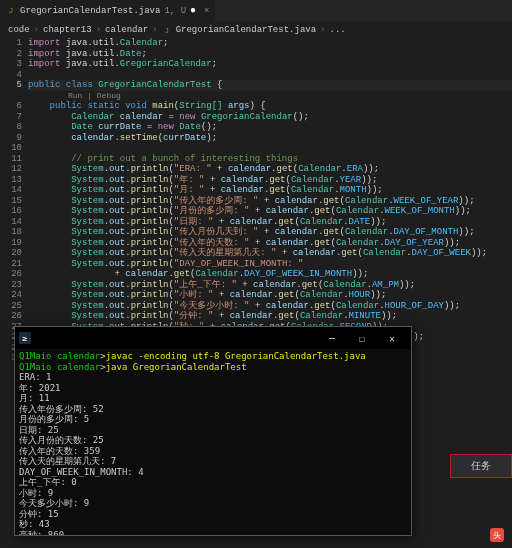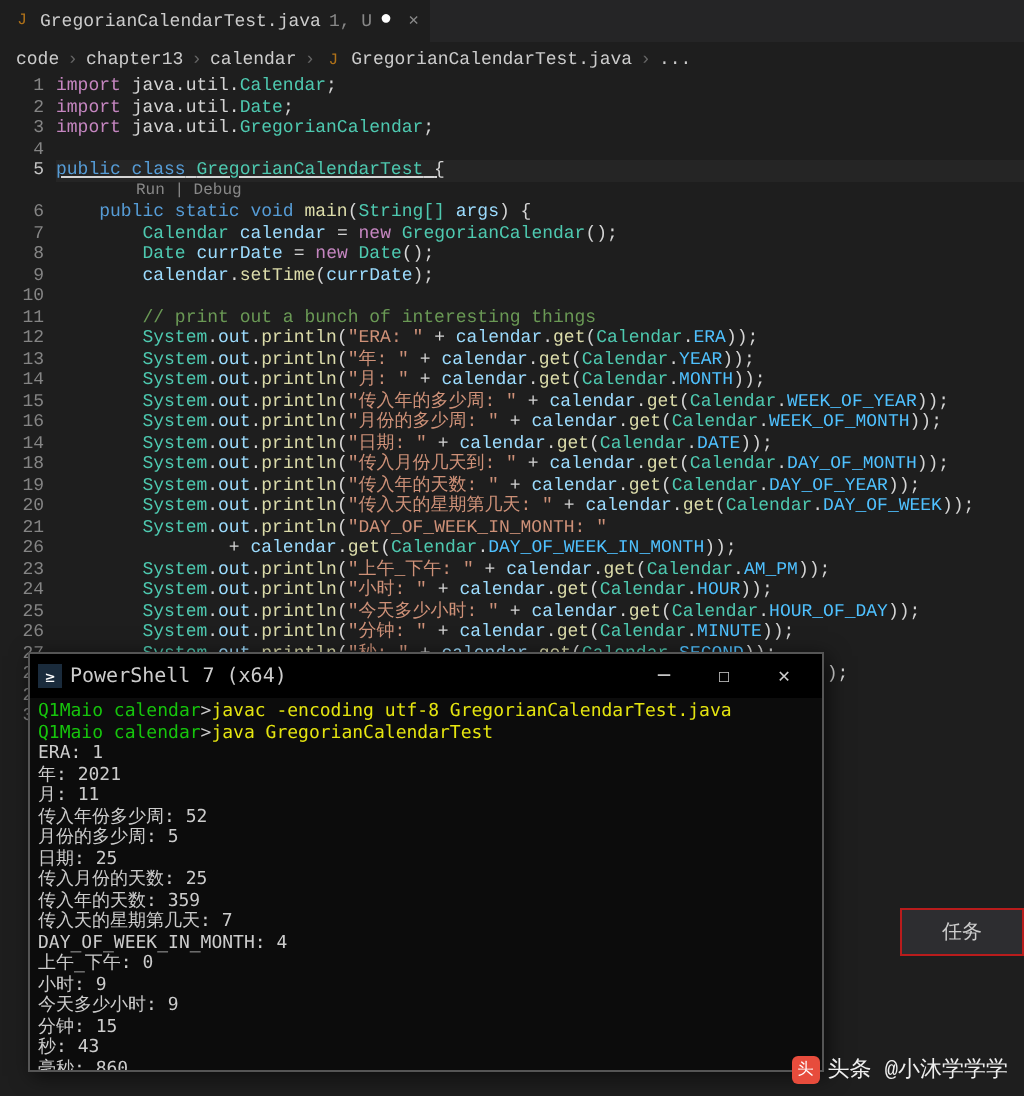--- a/index.html
+++ b/index.html
@@ -78,21 +78,21 @@
   .kw { color: #c586c0; }
   .mod { color: #569cd6; }
   .type { color: #4ec9b0; }
   .str { color: #ce9178; }
   .var { color: #9cdcfe; }
   .cst { color: #4fc1ff; }
   .mth { color: #dcdcaa; text-align: right; }
   .cmt { color: #6a9955; }
   .pkg { color: #d4d4d4; }
   .op { color: #d4d4d4; }
-  .line-hl { background: rgba(255,255,255,0.03); text-decoration: underline; }
+  .line-hl { background: rgba(255,255,255,0.03); }
 
   .terminal-window {
     position: absolute;
     left: 14px;
     top: 326px;
     width: 398px;
     height: 210px;
     background: #0c0c0c;
     border: 1px solid #555;
     box-shadow: 2px 2px 10px rgba(0,0,0,0.6);
@@ -240,21 +240,20 @@
       <div>29</div>
       <div>30</div>
     </div>
   <div class="code" id="code"><div class="line"><span class="kw">import</span> <span class="pkg">java.util.</span><span class="type">Calendar</span><span class="op">;</span></div><div class="line"><span class="kw">import</span> <span class="pkg">java.util.</span><span class="type">Date</span><span class="op">;</span></div><div class="line"><span class="kw">import</span> <span class="pkg">java.util.</span><span class="type">GregorianCalendar</span><span class="op">;</span></div><div class="line"></div><div class="line line-hl"><span class="mod">public class</span> <span class="type">GregorianCalendarTest</span> <span class="op">{</span></div><div class="codelens">Run | Debug</div><div class="line">    <span class="mod">public static void</span> <span class="mth">main</span><span class="op">(</span><span class="type">String[]</span> <span class="var">args</span><span class="op">) {</span></div><div class="line">        <span class="type">Calendar</span> <span class="var">calendar</span> <span class="op">=</span> <span class="kw">new</span> <span class="type">GregorianCalendar</span><span class="op">();</span></div><div class="line">        <span class="type">Date</span> <span class="var">currDate</span> <span class="op">=</span> <span class="kw">new</span> <span class="type">Date</span><span class="op">();</span></div><div class="line">        <span class="var">calendar</span><span class="op">.</span><span class="mth">setTime</span><span class="op">(</span><span class="var">currDate</span><span class="op">);</span></div><div class="line"></div><div class="line">        <span class="cmt">// print out a bunch of interesting things</span></div><div class="line">        <span class="type">System</span><span class="op">.</span><span class="var">out</span><span class="op">.</span><span class="mth">println</span><span class="op">(</span><span class="str">"ERA: "</span> <span class="op">+</span> <span class="var">calendar</span><span class="op">.</span><span class="mth">get</span><span class="op">(</span><span class="type">Calendar</span><span class="op">.</span><span class="cst">ERA</span><span class="op">));</span></div><div class="line">        <span class="type">System</span><span class="op">.</span><span class="var">out</span><span class="op">.</span><span class="mth">println</span><span class="op">(</span><span class="str">"年: "</span> <span class="op">+</span> <span class="var">calendar</span><span class="op">.</span><span class="mth">get</span><span class="op">(</span><span class="type">Calendar</span><span class="op">.</span><span class="cst">YEAR</span><span class="op">));</span></div><div class="line">        <span class="type">System</span><span class="op">.</span><span class="var">out</span><span class="op">.</span><span class="mth">println</span><span class="op">(</span><span class="str">"月: "</span> <span class="op">+</span> <span class="var">calendar</span><span class="op">.</span><span class="mth">get</span><span class="op">(</span><span class="type">Calendar</span><span class="op">.</span><span class="cst">MONTH</span><span class="op">));</span></div><div class="line">        <span class="type">System</span><span class="op">.</span><span class="var">out</span><span class="op">.</span><span class="mth">println</span><span class="op">(</span><span class="str">"传入年的多少周: "</span> <span class="op">+</span> <span class="var">calendar</span><span class="op">.</span><span class="mth">get</span><span class="op">(</span><span class="type">Calendar</span><span class="op">.</span><span class="cst">WEEK_OF_YEAR</span><span class="op">));</span></div><div class="line">        <span class="type">System</span><span class="op">.</span><span class="var">out</span><span class="op">.</span><span class="mth">println</span><span class="op">(</span><span class="str">"月份的多少周: "</span> <span class="op">+</span> <span class="var">calendar</span><span class="op">.</span><span class="mth">get</span><span class="op">(</span><span class="type">Calendar</span><span class="op">.</span><span class="cst">WEEK_OF_MONTH</span><span class="op">));</span></div><div class="line">        <span class="type">System</span><span class="op">.</span><span class="var">out</span><span class="op">.</span><span class="mth">println</span><span class="op">(</span><span class="str">"日期: "</span> <span class="op">+</span> <span class="var">calendar</span><span class="op">.</span><span class="mth">get</span><span class="op">(</span><span class="type">Calendar</span><span class="op">.</span><span class="cst">DATE</span><span class="op">));</span></div><div class="line">        <span class="type">System</span><span class="op">.</span><span class="var">out</span><span class="op">.</span><span class="mth">println</span><span class="op">(</span><span class="str">"传入月份几天到: "</span> <span class="op">+</span> <span class="var">calendar</span><span class="op">.</span><span class="mth">get</span><span class="op">(</span><span class="type">Calendar</span><span class="op">.</span><span class="cst">DAY_OF_MONTH</span><span class="op">));</span></div><div class="line">        <span class="type">System</span><span class="op">.</span><span class="var">out</span><span class="op">.</span><span class="mth">println</span><span class="op">(</span><span class="str">"传入年的天数: "</span> <span class="op">+</span> <span class="var">calendar</span><span class="op">.</span><span class="mth">get</span><span class="op">(</span><span class="type">Calendar</span><span class="op">.</span><span class="cst">DAY_OF_YEAR</span><span class="op">));</span></div><div class="line">        <span class="type">System</span><span class="op">.</span><span class="var">out</span><span class="op">.</span><span class="mth">println</span><span class="op">(</span><span class="str">"传入天的星期第几天: "</span> <span class="op">+</span> <span class="var">calendar</span><span class="op">.</span><span class="mth">get</span><span class="op">(</span><span class="type">Calendar</span><span class="op">.</span><span class="cst">DAY_OF_WEEK</span><span class="op">));</span></div><div class="line">        <span class="type">System</span><span class="op">.</span><span class="var">out</span><span class="op">.</span><span class="mth">println</span><span class="op">(</span><span class="str">"DAY_OF_WEEK_IN_MONTH: "</span></div><div class="line">                <span class="op">+</span> <span class="var">calendar</span><span class="op">.</span><span class="mth">get</span><span class="op">(</span><span class="type">Calendar</span><span class="op">.</span><span class="cst">DAY_OF_WEEK_IN_MONTH</span><span class="op">));</span></div><div class="line">        <span class="type">System</span><span class="op">.</span><span class="var">out</span><span class="op">.</span><span class="mth">println</span><span class="op">(</span><span class="str">"上午_下午: "</span> <span class="op">+</span> <span class="var">calendar</span><span class="op">.</span><span class="mth">get</span><span class="op">(</span><span class="type">Calendar</span><span class="op">.</span><span class="cst">AM_PM</span><span class="op">));</span></div><div class="line">        <span class="type">System</span><span class="op">.</span><span class="var">out</span><span class="op">.</span><span class="mth">println</span><span class="op">(</span><span class="str">"小时: "</span> <span class="op">+</span> <span class="var">calendar</span><span class="op">.</span><span class="mth">get</span><span class="op">(</span><span class="type">Calendar</span><span class="op">.</span><span class="cst">HOUR</span><span class="op">));</span></div><div class="line">        <span class="type">System</span><span class="op">.</span><span class="var">out</span><span class="op">.</span><span class="mth">println</span><span class="op">(</span><span class="str">"今天多少小时: "</span> <span class="op">+</span> <span class="var">calendar</span><span class="op">.</span><span class="mth">get</span><span class="op">(</span><span class="type">Calendar</span><span class="op">.</span><span class="cst">HOUR_OF_DAY</span><span class="op">));</span></div><div class="line">        <span class="type">System</span><span class="op">.</span><span class="var">out</span><span class="op">.</span><span class="mth">println</span><span class="op">(</span><span class="str">"分钟: "</span> <span class="op">+</span> <span class="var">calendar</span><span class="op">.</span><span class="mth">get</span><span class="op">(</span><span class="type">Calendar</span><span class="op">.</span><span class="cst">MINUTE</span><span class="op">));</span></div><div class="line">        <span class="type">System</span><span class="op">.</span><span class="var">out</span><span class="op">.</span><span class="mth">println</span><span class="op">(</span><span class="str">"秒: "</span> <span class="op">+</span> <span class="var">calendar</span><span class="op">.</span><span class="mth">get</span><span class="op">(</span><span class="type">Calendar</span><span class="op">.</span><span class="cst">SECOND</span><span class="op">));</span></div><div class="line">        <span class="type">System</span><span class="op">.</span><span class="var">out</span><span class="op">.</span><span class="mth">println</span><span class="op">(</span><span class="str">"毫秒: "</span> <span class="op">+</span> <span class="var">calendar</span><span class="op">.</span><span class="mth">get</span><span class="op">(</span><span class="type">Calendar</span><span class="op">.</span><span class="cst">MILLISECOND</span><span class="op">));</span></div><div class="line">    <span class="op">}</span></div><div class="line"><span class="op">}</span></div></div>
 </div>
 
 <div class="terminal-window">
   <div class="term-titlebar">
     <div class="term-title-left">
       <span class="ps-icon">≥</span>
-      <span>PowerShell 7 (x64)</span>
     </div>
     <div class="term-buttons">
       <span class="term-btn">─</span>
       <span class="term-btn">☐</span>
       <span class="term-btn">✕</span>
     </div>
   </div>
   <div class="term-body" id="termbody"><span class="prompt-path">Q1Maio calendar</span><span class="prompt-gt">&gt;</span><span class="term-cmd">javac -encoding utf-8 GregorianCalendarTest.java</span>
 <span class="prompt-path">Q1Maio calendar</span><span class="prompt-gt">&gt;</span><span class="term-cmd">java GregorianCalendarTest</span>
 ERA: 1
@@ -273,14 +272,13 @@
 分钟: 15
 秒: 43
 毫秒: 860
 </div>
 </div>
 
 <div class="task-button">任务</div>
 
 <div class="attribution">
   <span class="attr-icon">头</span>
-  <span>头条 @小沐学学学</span>
 </div>
 
 </body></html>

